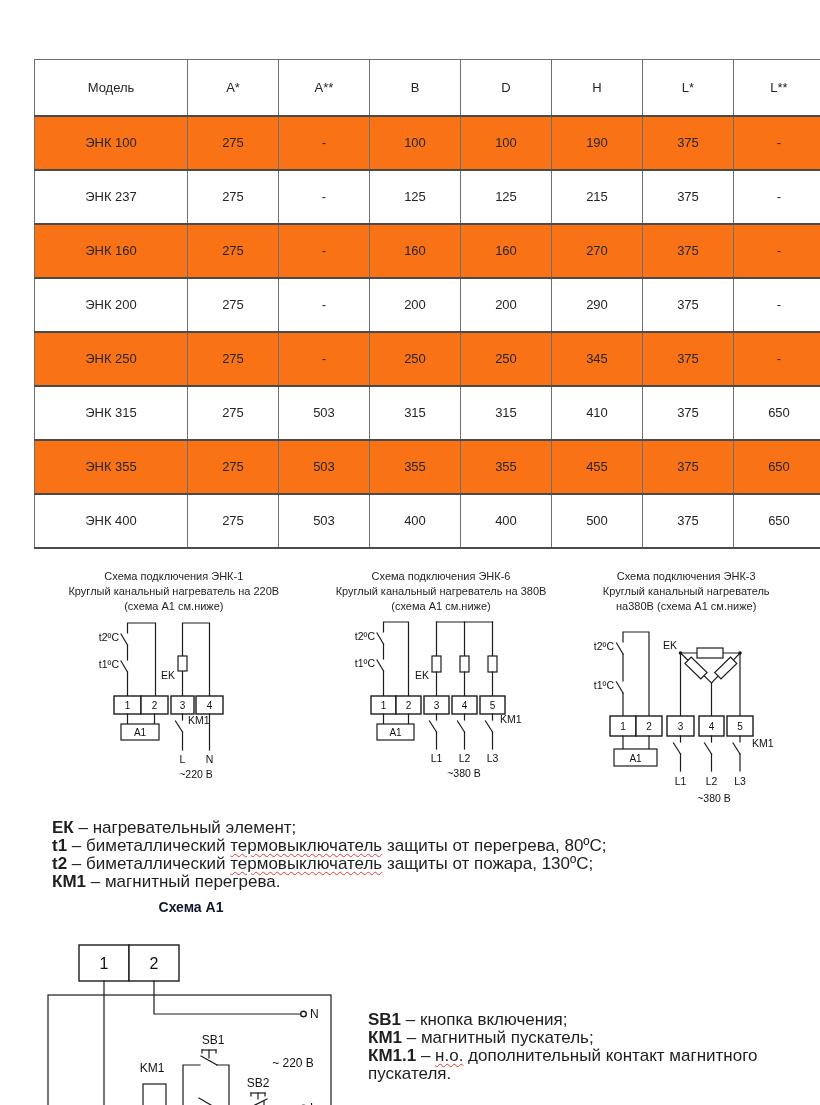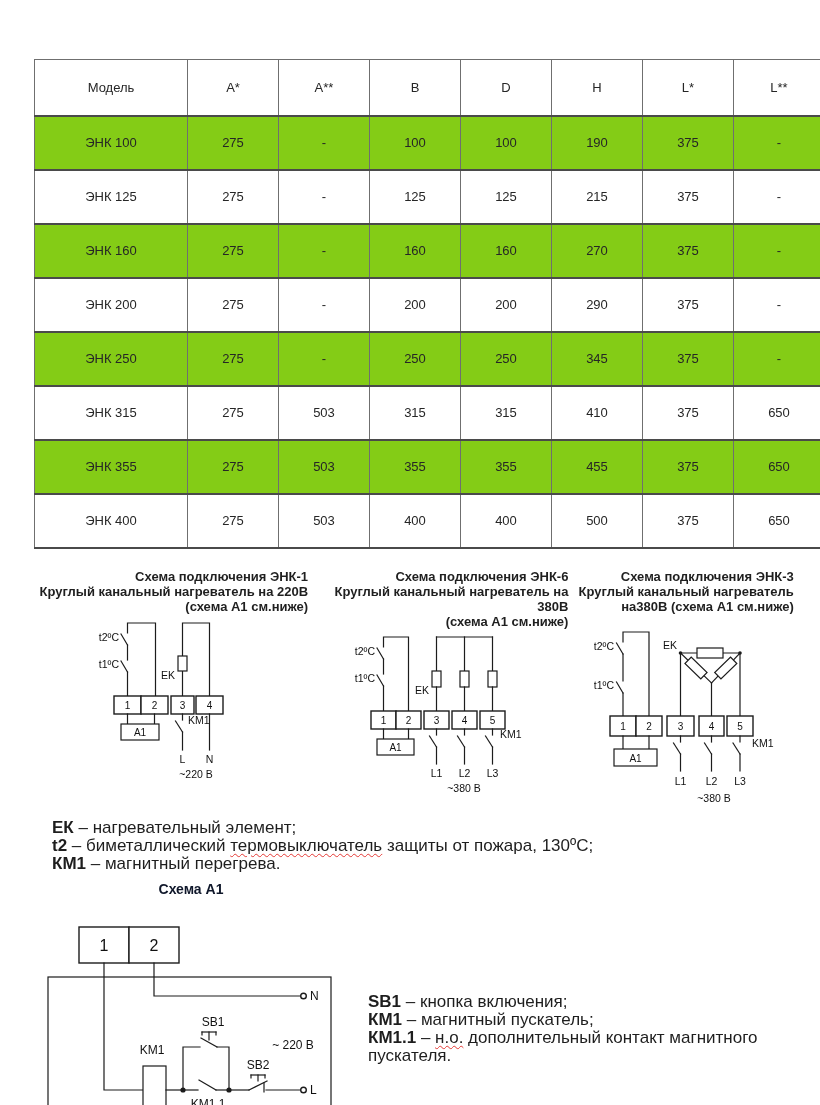--- a/index.html
+++ b/index.html
@@ -11,29 +11,29 @@
   table.dims { border-collapse:collapse; width:789px; table-layout:fixed; }
   table.dims th, table.dims td {
     border:1px solid #6f6f6f; text-align:center; vertical-align:middle;
     font-size:13px; font-weight:normal; color:#262626; height:54px;
   }
   table.dims thead tr { height:56px; }
   table.dims { border:1px solid #4a4a4a; }
   table.dims tr { border-bottom:2px solid #4a4a4a; }
   table.dims col.c-model { width:153px; }
   table.dims col.c-val { width:91px; }
-  table.dims tr.shaded td { background:#84cc16; }
+  table.dims tr.shaded td { background:#f97316; }
 
   
   .diagrams-row { display:flex; margin-top:20px; }
   .diagram-col { display:flex; flex-direction:column; align-items:center; }
   .diagram-col.c1 { width:292px; }
   .diagram-col.c2 { width:266px; }
   .diagram-col.c3 { width:246px; }
-  .diagram-title { text-align:right; font-size:13px; font-weight:bold; line-height:15px; color:#1f1f1f; }
+  .diagram-title { text-align:center; font-size:11px; font-weight:normal; line-height:15px; color:#1f1f1f; }
   .diagram-col svg { margin-top:5px; }
 
   svg .wire { stroke:#1c1c1c; stroke-width:1.2; fill:none; stroke-linecap:square; }
   svg .comp { stroke:#1c1c1c; stroke-width:1.2; fill:#fff; }
   svg .dot  { fill:#1c1c1c; stroke:none; }
   svg .term { fill:#fff; stroke:#1c1c1c; stroke-width:1.4; }
   svg text.dl { font-family:"Liberation Sans",sans-serif; font-size:10.5px; fill:#111; }
   svg text.tn { font-family:"Liberation Sans",sans-serif; font-size:10px; fill:#111; text-anchor:middle; }
   svg text.mid { text-anchor:middle; }
   svg text.end { text-anchor:end; }
@@ -86,21 +86,21 @@
           <td>ЭНК 100</td>
           <td>275</td>
           <td>-</td>
           <td>100</td>
           <td>100</td>
           <td>190</td>
           <td>375</td>
           <td>-</td>
         </tr>
         <tr>
-          <td>ЭНК 125</td>
+          <td>ЭНК 237</td>
           <td>275</td>
           <td>-</td>
           <td>125</td>
           <td>125</td>
           <td>215</td>
           <td>375</td>
           <td>-</td>
         </tr>
         <tr class="shaded">
           <td>ЭНК 160</td>
@@ -342,20 +342,21 @@
         <text class="dl mid" x="86.5" y="166">L1</text>
         <text class="dl mid" x="117.5" y="166">L2</text>
         <text class="dl mid" x="146" y="166">L3</text>
         <text class="dl mid" x="120" y="183">~380 В</text>
       </svg>
     </div>
   </div>
 
   <div class="legend legend1">
       <div><b>ЕК</b> – <span>нагревательный элемент;</span></div>
+      <div><b>t1</b> – <span>биметаллический </span><span class="misspelled">термовыключатель</span><span> защиты от перегрева, 80ºС;</span></div>
       <div><b>t2</b> – <span>биметаллический </span><span class="misspelled">термовыключатель</span><span> защиты от пожара, 130ºС;</span></div>
       <div><b>КМ1</b> – <span>магнитный перегрева.</span></div>
     </div>
 
   <div class="bottom-row">
     <div class="scheme-a1-block">
       <div class="scheme-a1-title">Схема А1</div>
       <svg width="300" height="238" viewBox="0 0 300 238">
 
         <rect class="term" x="33" y="27" width="50" height="36"></rect>

